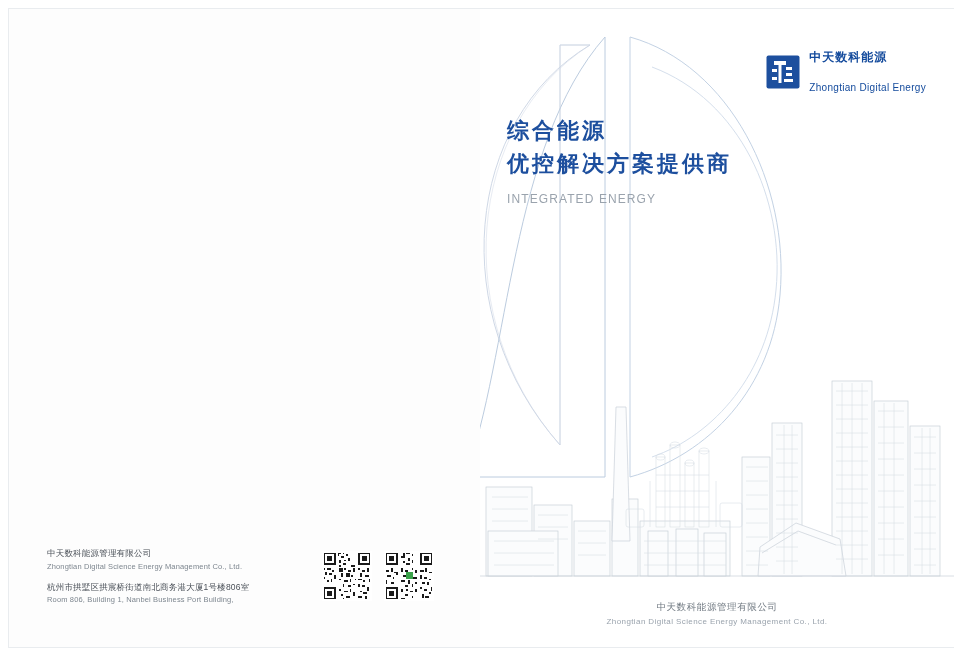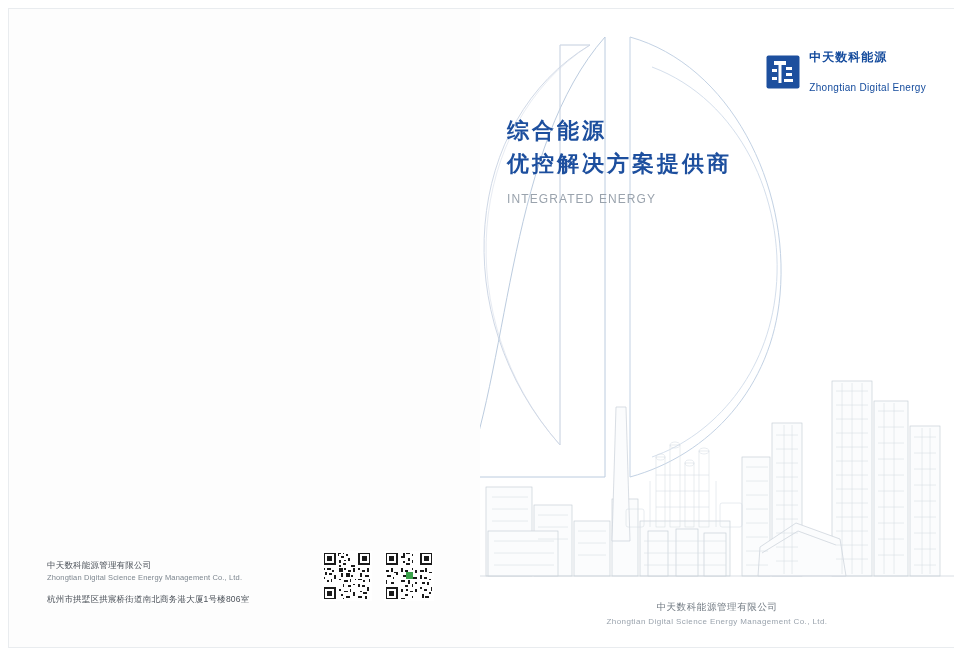--- a/index.html
+++ b/index.html
@@ -311,20 +311,21 @@
       <div class="cn">中天数科能源管理有限公司</div>
       <div class="en">Zhongtian Digital Science Energy Management Co., Ltd.</div>
     </div>
   </div>
 
   <div class="contact">
     <div class="line-cn">中天数科能源管理有限公司</div>
     <div class="line-en">Zhongtian Digital Science Energy Management Co., Ltd.</div>
     <div class="gap"></div>
     <div class="line-cn">杭州市拱墅区拱宸桥街道南北商务港大厦1号楼806室</div>
+    <div class="line-en">Room 806, Building 1, Nanbei Business Port Building,</div>
   </div>
 
   <div class="qr-row">
     <svg class="qr" viewBox="0 0 29 29" shape-rendering="crispEdges">
       <rect width="29" height="29" fill="#ffffff"></rect>
       <g fill="#1a1a1a">
         <rect x="1" y="1" width="7" height="7"></rect>
           <rect x="2" y="2" width="5" height="5" fill="#ffffff"></rect>
           <rect x="3" y="3" width="3" height="3"></rect>
         <rect x="21" y="1" width="7" height="7"></rect>

